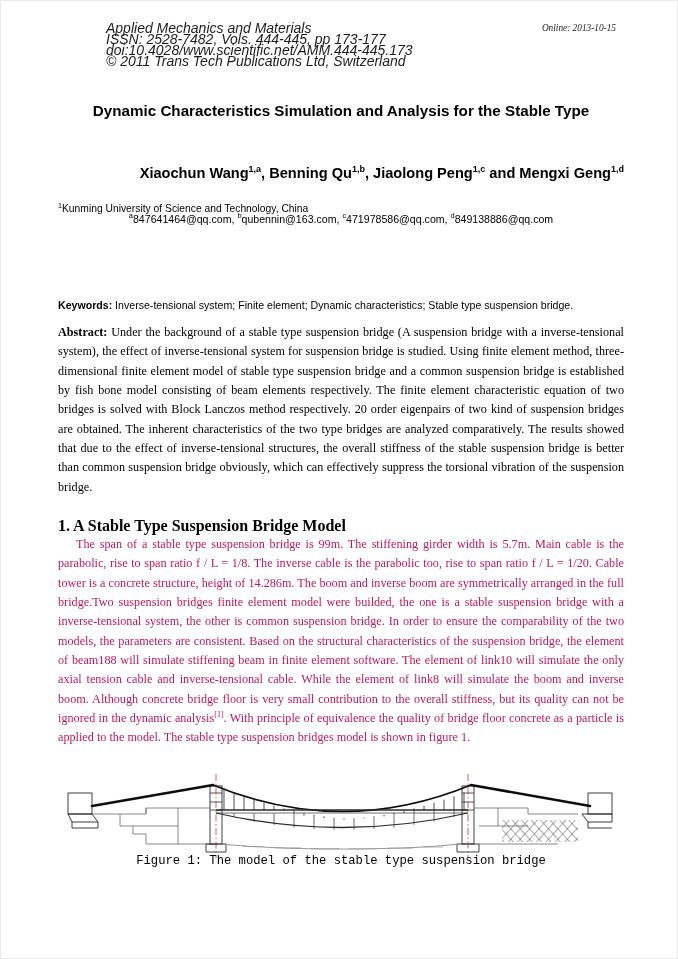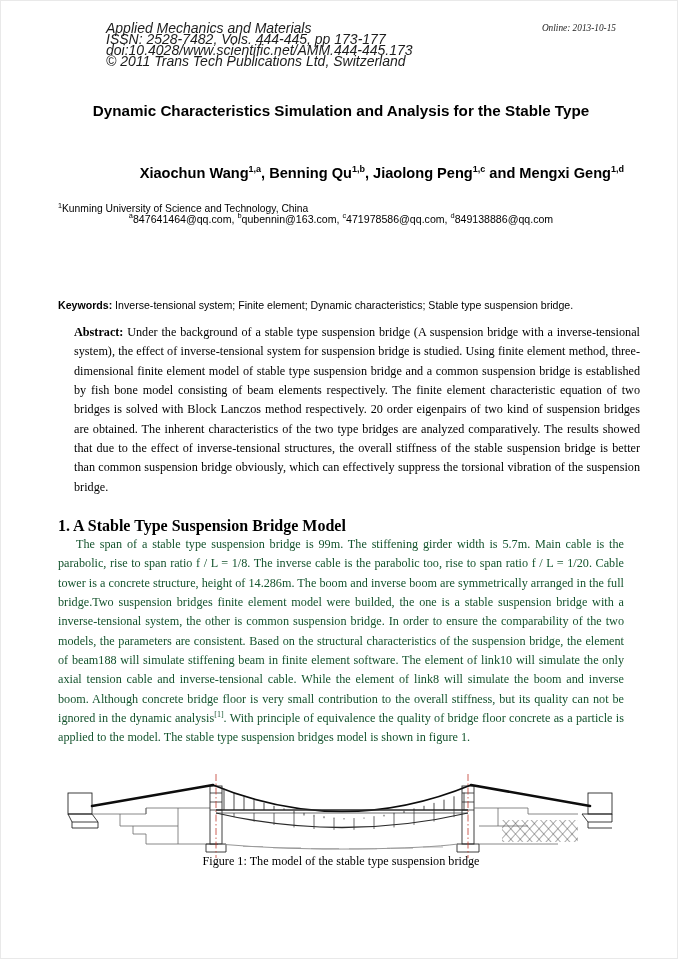--- a/index.html
+++ b/index.html
@@ -46,42 +46,42 @@
   .emails sup{font-size:7.4px;vertical-align:super;line-height:0;}
   
   .keywords{
     position:absolute;left:57px;top:263px;width:566px;
     font-family:"Liberation Sans",sans-serif;font-size:10.6px;
     line-height:17.5px;color:#000;text-align:justify;margin-top:33px;
   }
   .keywords b{font-weight:bold;}
   
   .abstract{
-    position:absolute;left:73px;top:322px;width:566px;
+    position:absolute;left:57px;top:322px;width:566px;
     font-family:"Liberation Serif",serif;font-size:12.2px;
     line-height:19.35px;color:#000;text-align:justify;
   }
   .abstract b{font-weight:bold;}
   
   .sec-head{
     position:absolute;left:57px;top:516px;width:566px;
     font-family:"Liberation Serif",serif;font-weight:bold;
     font-size:16px;color:#000;
   }
   .body-text{
     position:absolute;left:57px;top:534px;width:566px;
     font-family:"Liberation Serif",serif;font-size:12.2px;
-    line-height:19.35px;color:#14532d;text-align:justify;text-indent:18px;
+    line-height:19.35px;color:#be185d;text-align:justify;text-indent:18px;
   }
   .body-text sup{font-size:8px;vertical-align:super;line-height:0;}
   
   .figure{position:absolute;left:57px;top:765px;width:566px;height:95px;}
   .figcap{
     position:absolute;left:57px;top:853px;width:566px;text-align:center;
-    font-family:Liberation Serif, serif;font-size:12.2px;color:#000;
+    font-family:Liberation Mono, monospace;font-size:12.2px;color:#000;
   }
 </style>
 </head>
 <body>
 
 <div class="page">
 
   <div class="jhead">
     <div class="left">
       <div>Applied Mechanics and Materials</div>

